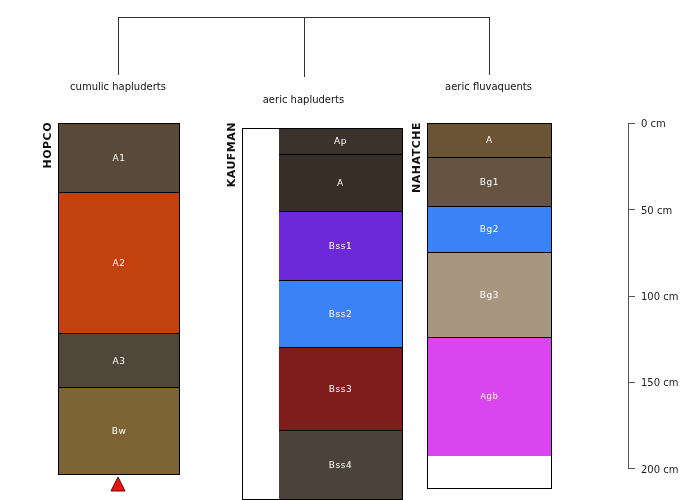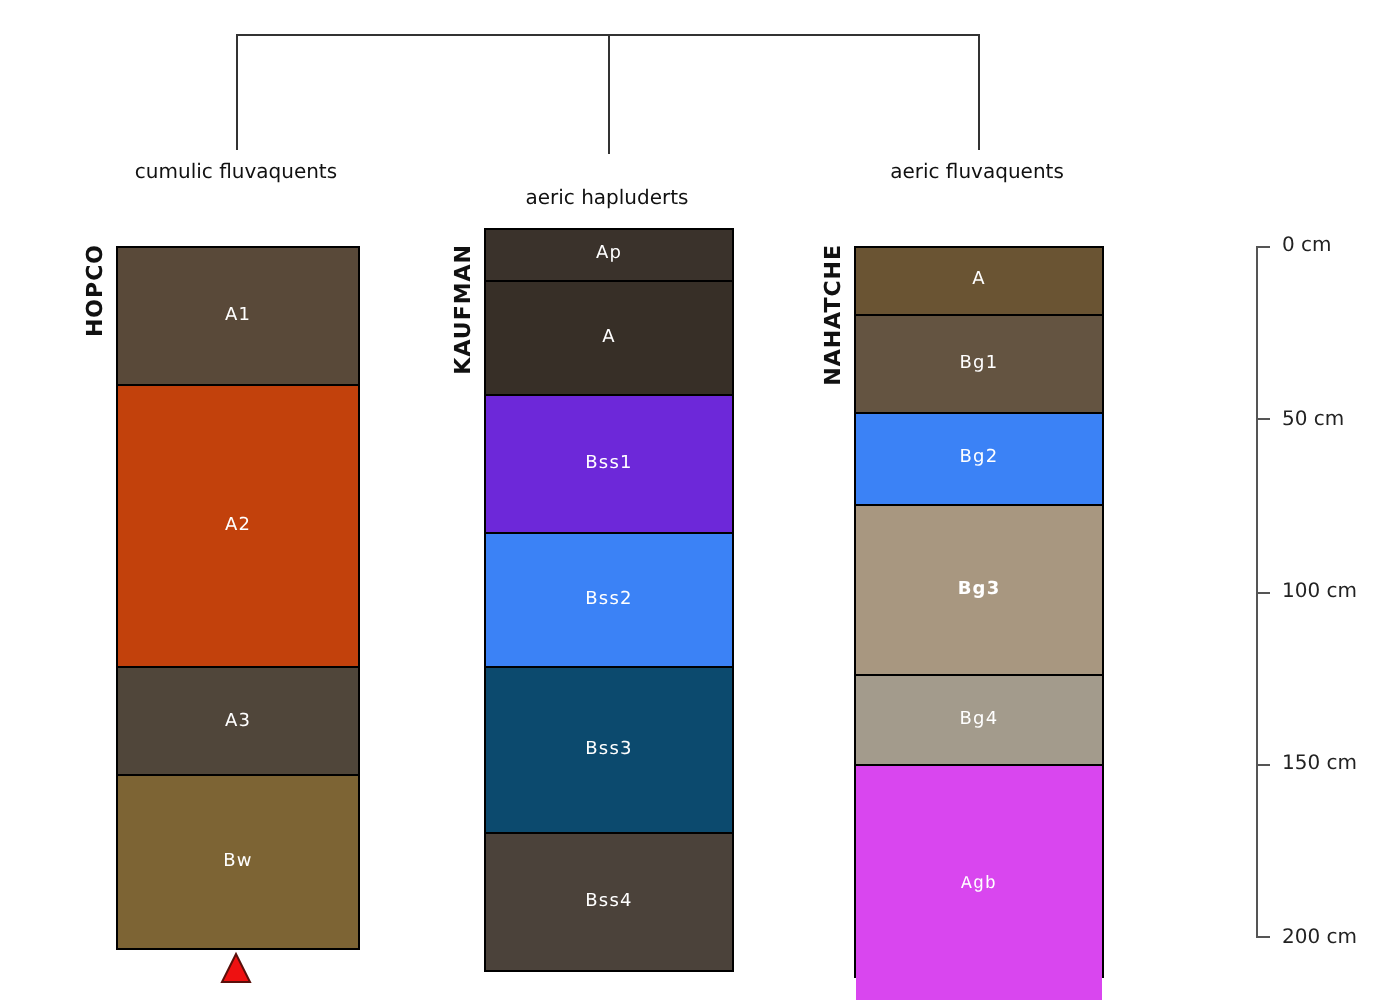--- a/index.html
+++ b/index.html
@@ -28,65 +28,62 @@
         <span>A2</span>
       </div>
       <div class="hz" style="height: 53.568px; background: rgb(80, 70, 58);">
         <span>A3</span>
       </div>
       <div class="hz" style="height: 86.4px; background: rgb(125, 100, 52);">
         <span>Bw</span>
       </div>
     </div>
     <div class="pid" style="left: 41px; top: 121.7px;">HOPCO</div>
-    <div class="col" style="left: 242px; top: 114px; width: 123px; height: 369.792px;">
+    <div class="col" style="left: 242px; top: 128px; width: 123px; height: 369.792px; padding-left: 36px;">
       <div class="hz" style="height: 25.92px; background: rgb(58, 50, 43);">
         <span>Ap</span>
       </div>
       <div class="hz" style="height: 57.024px; background: rgb(55, 47, 39);">
         <span>A</span>
       </div>
       <div class="hz" style="height: 69.12px; background: #6d28d9;">
         <span>Bss1</span>
       </div>
       <div class="hz" style="height: 67.392px; background: #3b82f6;">
         <span>Bss2</span>
       </div>
-      <div class="hz" style="height: 82.944px; background: #0c4a6e;">
+      <div class="hz" style="height: 82.944px; background: #7f1d1d;">
         <span>Bss3</span>
       </div>
       <div class="hz" style="height: 67.392px; background: rgb(75, 66, 58);">
         <span>Bss4</span>
       </div>
     </div>
     <div class="pid" style="left: 225px; top: 121.7px;">KAUFMAN</div>
     <div class="col" style="left: 427px; top: 122.7px; width: 123px; height: 364.608px;">
       <div class="hz" style="height: 34.56px; background: rgb(106, 84, 51);">
         <span>A</span>
       </div>
       <div class="hz" style="height: 48.384px; background: rgb(100, 84, 65);">
         <span>Bg1</span>
       </div>
       <div class="hz" style="height: 46.656px; background: #3b82f6;">
         <span>Bg2</span>
       </div>
-      <div class="hz" style="height: 84.672px; background: rgb(168, 151, 128); font-weight: bold;">
+      <div class="hz" style="height: 84.672px; background: rgb(168, 151, 128);">
         <span>Bg3</span>
-      </div>
-      <div class="hz" style="height: 44.928px; background: rgb(163, 155, 140);">
-        <span>Bg4</span>
       </div>
       <div class="hz" style="height: 118px; background: #d946ef; font-family: Liberation Mono, monospace;">
         <span>Agb</span>
       </div>
     </div>
     <div class="pid" style="left: 410px; top: 121.7px;">NAHATCHE</div>
     <div class="line" style="left: 118px; top: 17px; width: 370.5px; height: 1px;"></div>
     <div class="line" style="left: 118px; top: 17px; width: 1px; height: 58px;"></div>
-    <div class="glabel" style="left: 118px; top: 81px;">cumulic fluvaquents</div>
+    <div class="glabel" style="left: 118px; top: 81px;">cumulic hapluderts</div>
     <div class="line" style="left: 303.5px; top: 17px; width: 1px; height: 60px;"></div>
     <div class="glabel" style="left: 303.5px; top: 94px;">aeric hapluderts</div>
     <div class="line" style="left: 488.5px; top: 17px; width: 1px; height: 58px;"></div>
     <div class="glabel" style="left: 488.5px; top: 81px;">aeric fluvaquents</div>
     <div class="line axis-el" style="left: 628px; top: 122.7px; width: 1px; height: 345.6px;"></div>
     <div class="line axis-el" style="left: 628px; top: 122.7px; width: 7px; height: 1px;"></div>
     <div class="axis-label" style="left: 641px; top: 123.2px;">0 cm</div>
     <div class="line axis-el" style="left: 628px; top: 209.1px; width: 7px; height: 1px;"></div>
     <div class="axis-label" style="left: 641px; top: 209.6px;">50 cm</div>
     <div class="line axis-el" style="left: 628px; top: 295.5px; width: 7px; height: 1px;"></div>

